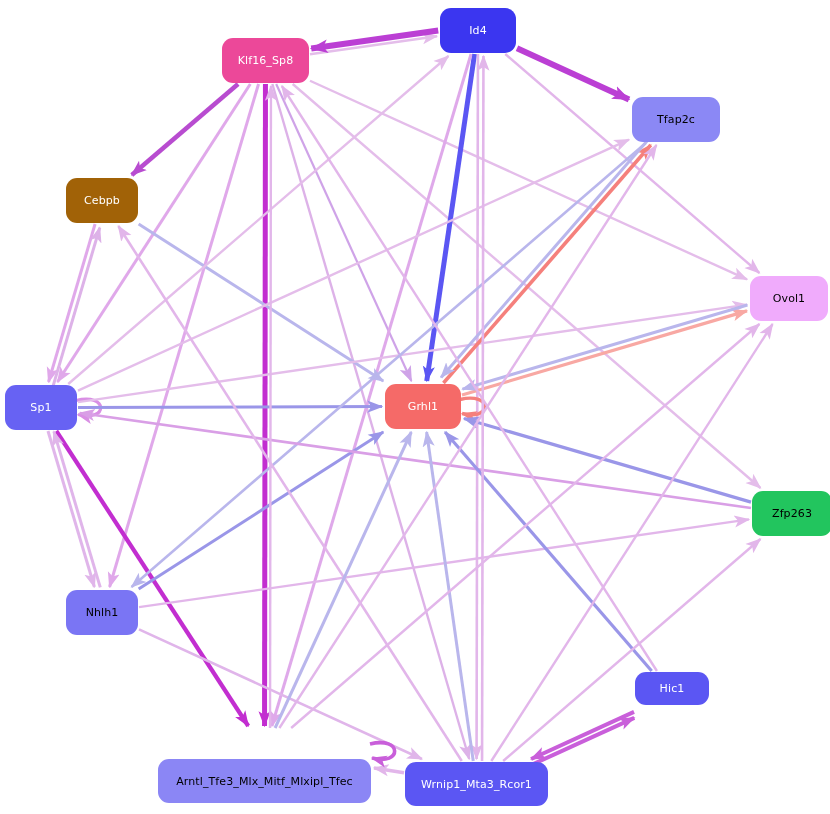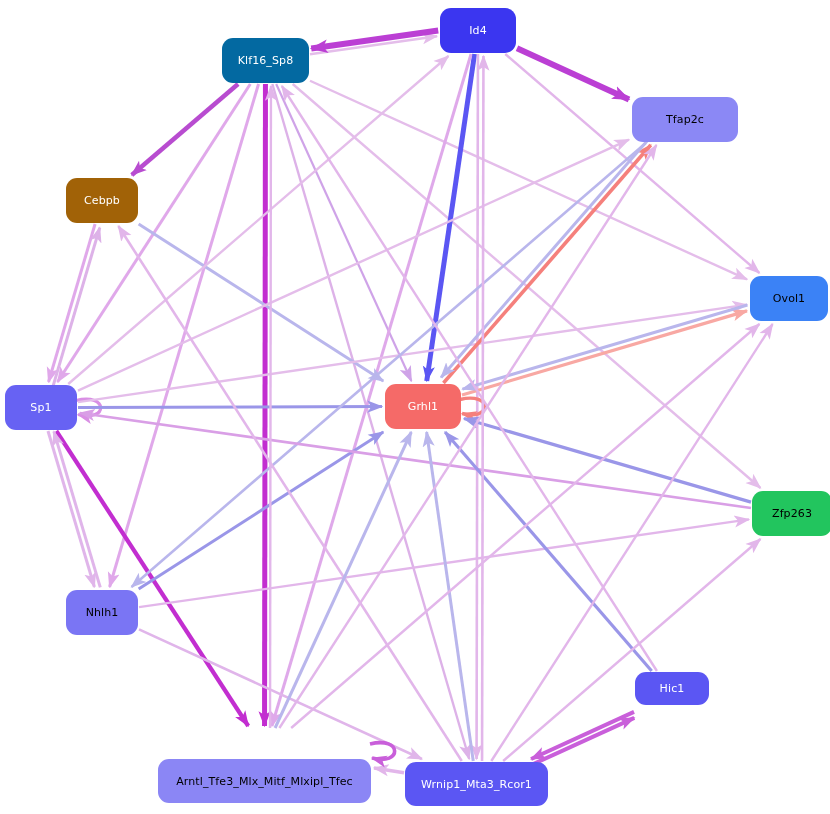--- a/index.html
+++ b/index.html
@@ -192,30 +192,30 @@
         <path fill="none" stroke="#b9b6ec" stroke-width="3" stroke-linecap="butt" marker-end="url(#ah12)" d="M 275.08 728.00 L 411.27 432.00"></path>
         <path fill="none" stroke="#e2b6ea" stroke-width="2.4" stroke-linecap="butt" marker-end="url(#ah10)" d="M 270.03 728.01 L 270.96 86.01"></path>
         <path fill="none" stroke="#e2b6ea" stroke-width="2.4" stroke-linecap="butt" marker-end="url(#ah10)" d="M 279.38 728.00 L 656.50 145.00"></path>
         <path fill="none" stroke="#e2b6ea" stroke-width="2.4" stroke-linecap="butt" marker-end="url(#ah10)" d="M 291.16 728.00 L 759.44 324.00"></path>
       </g>
   </svg>
   <div id="node-layer">
       <div class="gnode" style="left: 440px; top: 8px; width: 76px; height: 45px; background: rgb(59, 54, 240); color: rgb(255, 255, 255);">
         <span class="nlabel">Id4</span>
       </div>
-      <div class="gnode" style="left: 222px; top: 38px; width: 87px; height: 45px; background: #0369a1; color: rgb(255, 255, 255);">
+      <div class="gnode" style="left: 222px; top: 38px; width: 87px; height: 45px; background: #ec4899; color: rgb(255, 255, 255);">
         <span class="nlabel">Klf16_Sp8</span>
       </div>
-      <div class="gnode" style="left: 632px; top: 97px; width: 106px; height: 45px; background: rgb(139, 136, 245); color: rgb(0, 0, 0);">
+      <div class="gnode" style="left: 632px; top: 97px; width: 88px; height: 45px; background: rgb(139, 136, 245); color: rgb(0, 0, 0);">
         <span class="nlabel">Tfap2c</span>
       </div>
       <div class="gnode" style="left: 66px; top: 178px; width: 72px; height: 45px; background: #a16207; color: rgb(255, 255, 255);">
         <span class="nlabel">Cebpb</span>
       </div>
-      <div class="gnode" style="left: 750px; top: 276px; width: 78px; height: 45px; background: #3b82f6; color: rgb(0, 0, 0);">
+      <div class="gnode" style="left: 750px; top: 276px; width: 78px; height: 45px; background: #f0abfc; color: rgb(0, 0, 0);">
         <span class="nlabel">Ovol1</span>
       </div>
       <div class="gnode" style="left: 5px; top: 385px; width: 72px; height: 45px; background: rgb(103, 98, 243); color: rgb(255, 255, 255); text-align: right;">
         <span class="nlabel">Sp1</span>
       </div>
       <div class="gnode" style="left: 385px; top: 384px; width: 76px; height: 45px; background: rgb(245, 106, 104); color: rgb(255, 255, 255);">
         <span class="nlabel">Grhl1</span>
       </div>
       <div class="gnode" style="left: 752px; top: 491px; width: 80px; height: 45px; background: #22c55e; color: rgb(0, 0, 0);">
         <span class="nlabel">Zfp263</span>

